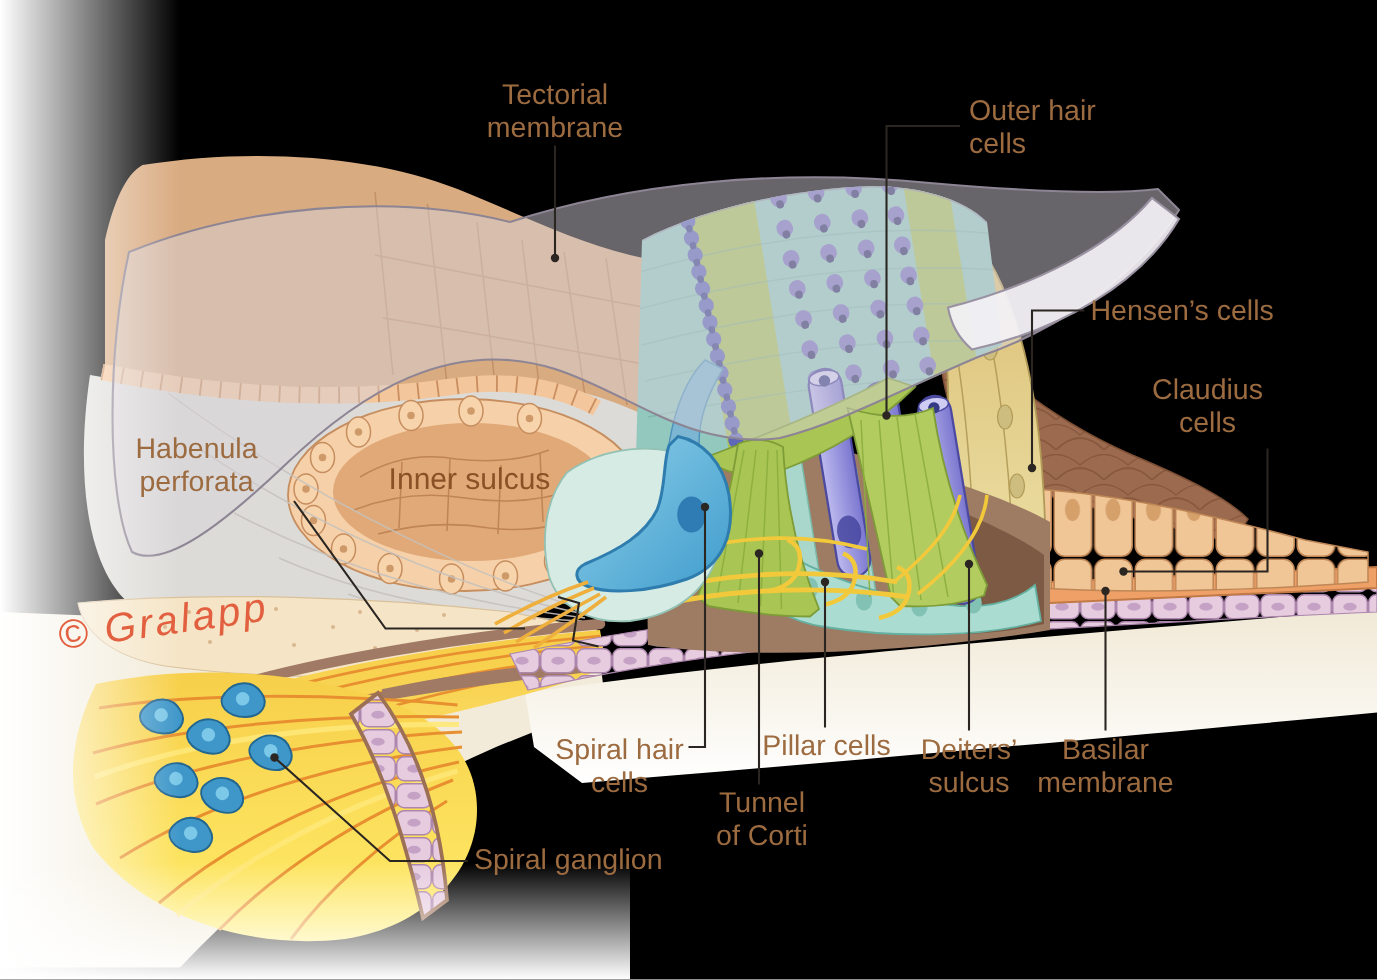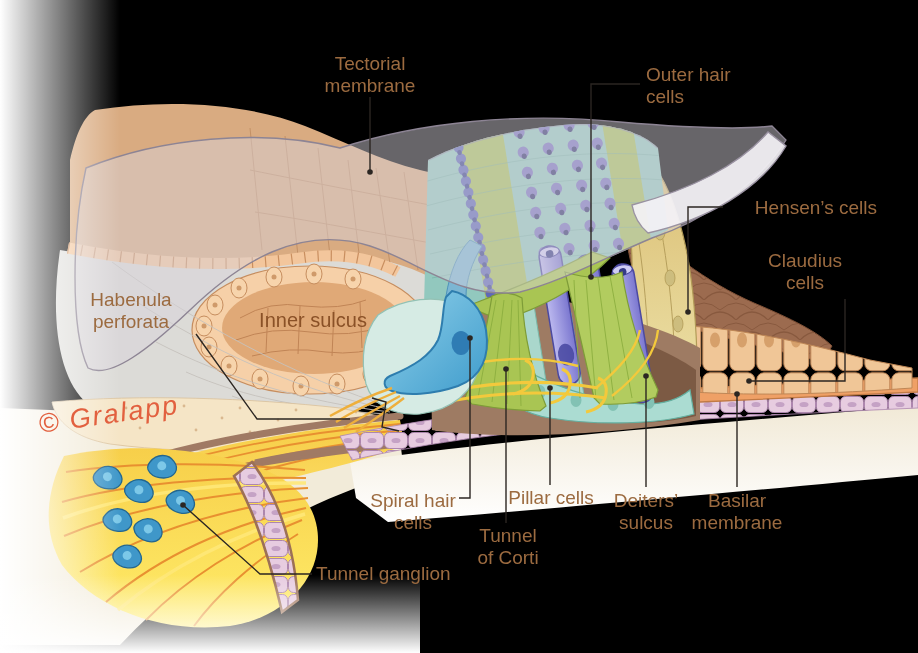--- a/index.html
+++ b/index.html
@@ -407,31 +407,31 @@
         <circle cx="646" cy="376" r="2.8"></circle>
     <circle cx="737" cy="394" r="2.8"></circle>
         <circle cx="183" cy="505" r="2.8"></circle>
   </g>
 </svg>
 
 <div class="lbl" style="left:300px;top:53px;width:140px;">Tectorial
 membrane</div>
 <div class="lbl left" style="left:646px;top:64px;width:110px;">Outer hair
 cells</div>
-<div class="lbl left" style="left:727px;top:197px;width:150px;text-align:right;">Hensen’s cells</div>
+<div class="lbl left" style="left:727px;top:197px;width:150px;">Hensen’s cells</div>
 <div class="lbl" style="left:745px;top:250px;width:120px;">Claudius
 cells</div>
 <div class="lbl" style="left:71px;top:289px;width:120px;">Habenula
 perforata</div>
 <div class="lbl insitu" style="left:253px;top:309px;width:120px;">Inner sulcus</div>
 <div class="lbl" style="left:353px;top:490px;width:120px;">Spiral hair
 cells</div>
 <div class="lbl" style="left:448px;top:525px;width:120px;">Tunnel
 of Corti</div>
 <div class="lbl" style="left:491px;top:487px;width:120px;">Pillar cells</div>
 <div class="lbl" style="left:586px;top:490px;width:120px;">Deiters’
 sulcus</div>
 <div class="lbl" style="left:677px;top:490px;width:120px;">Basilar
 membrane</div>
-<div class="lbl left" style="left:316px;top:563px;width:160px;">Tunnel ganglion</div>
+<div class="lbl left" style="left:316px;top:563px;width:160px;">Spiral ganglion</div>
 <div class="sig">© Gralapp</div>
 
 </div>
 
 </body></html>

